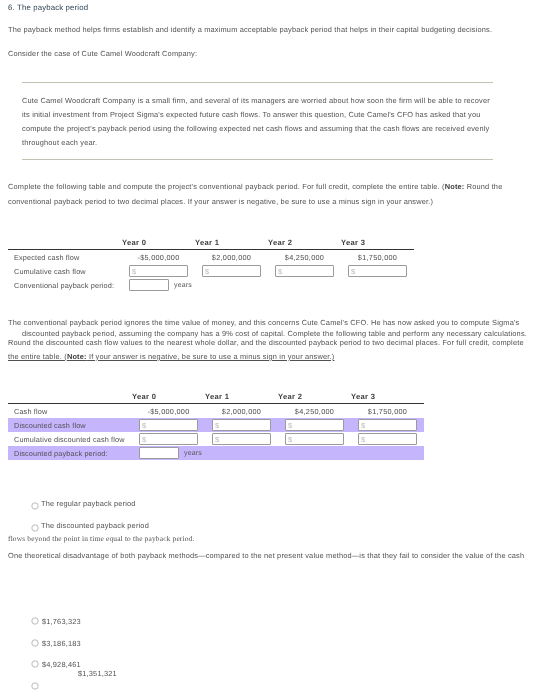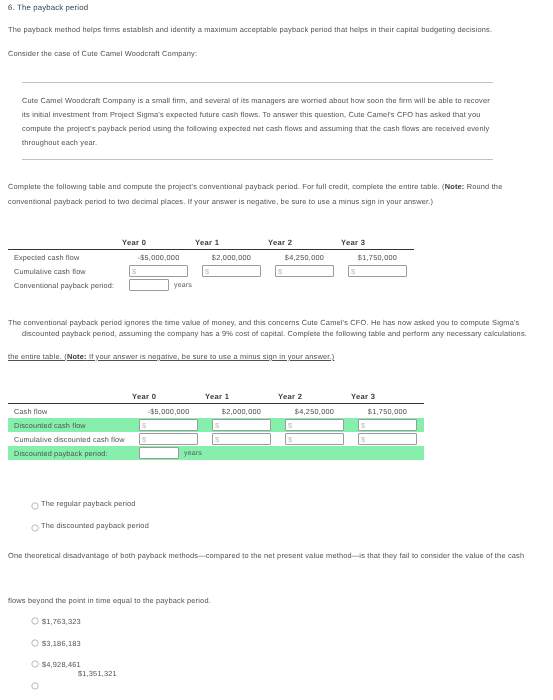--- a/index.html
+++ b/index.html
@@ -49,21 +49,21 @@
   .tbl td.cell{height:14px;text-align:center;}
   .tbl td.period{text-align:left;padding-left:7px;white-space:nowrap;overflow:visible;}
   .tbl .unit{display:inline-block;margin-left:5px;font-size:7.0px;color:#5b5b5b;vertical-align:middle;}
   .tbl tr.topline td{border-top:1.5px solid #333;}
   .t1 td.colhead{width:73px;height:12px;}
   .t1 td.hdr-l{width:108px;}
   .t1{width:405px;}
   .t2 td.colhead{width:73px;height:12px;}
   .t2 td.hdr-l2{width:118px;}
   .t2{width:416px;}
-  .tbl tr.stripe td{background:#86efac;}
+  .tbl tr.stripe td{background:#c4b5fd;}
 
   
   .choice{position:absolute;font-size:7.4px;letter-spacing:.18px;color:#515151;white-space:nowrap;}
   .radio{
     position:absolute;width:8px;height:8px;
   }
   .radio svg{display:block;}
 </style>
 </head>
 <body>
@@ -112,20 +112,21 @@
       <td class="cell period"><input class="inp w40" type="text" value="" style=""><span class="unit">years</span></td>
       <td></td>
           <td></td>
           <td></td>
     </tr>
   </tbody>
     </table>
 
   <div class="para" style="top:310px;margin-top:8px;">The conventional payback period ignores the time value of money, and this concerns Cute Camel's CFO. He has now asked you to compute Sigma's</div>
   <div class="para" style="top:329px;padding-left:14px;">discounted payback period, assuming the company has a 9% cost of capital. Complete the following table and perform any necessary calculations.</div>
+  <div class="para" style="top:338px;">Round the discounted cash flow values to the nearest whole dollar, and the discounted payback period to two decimal places. For full credit, complete</div>
   <div class="para" style="top:352px;text-decoration:underline;"><span>the entire table. (</span><span class="bold">Note:</span><span> If your answer is negative, be sure to use a minus sign in your answer.)</span></div>
 
   <table class="tbl t2" style="left:8px;top:389px;">
     <tbody>
         <tr>
       <td class="lbl hdr-l2"></td>
       <td class="colhead">Year 0</td>
       <td class="colhead">Year 1</td>
       <td class="colhead">Year 2</td>
       <td class="colhead">Year 3</td>
@@ -168,21 +169,21 @@
     </div>
   <div class="choice" style="left:41px;top:499px;">The regular payback period</div>
   <div class="radio" style="left:30.5px;top:523.5px;">
       <svg width="8" height="8" viewBox="0 0 8 8">
         <circle cx="4" cy="4" r="3.2" fill="#ffffff" stroke="#b2b2b2" stroke-width="0.9"></circle>
       </svg>
     </div>
   <div class="choice" style="left:41px;top:521px;">The discounted payback period</div>
 
   <div class="para" style="top:551px;">One theoretical disadvantage of both payback methods—compared to the net present value method—is that they fail to consider the value of the cash</div>
-  <div class="para" style="top:596px;">flows beyond the point in time equal to the payback period.</div>
+  <div class="para" style="top:534px;font-family:Liberation Serif, serif;">flows beyond the point in time equal to the payback period.</div>
 
 
   <div class="radio" style="left:30.5px;top:617px;">
       <svg width="8" height="8" viewBox="0 0 8 8">
         <circle cx="4" cy="4" r="3.2" fill="#ffffff" stroke="#b2b2b2" stroke-width="0.9"></circle>
       </svg>
     </div>
   <div class="choice" style="left:42px;top:617px;">$1,763,323</div>
   <div class="radio" style="left:30.5px;top:639px;">
       <svg width="8" height="8" viewBox="0 0 8 8">

